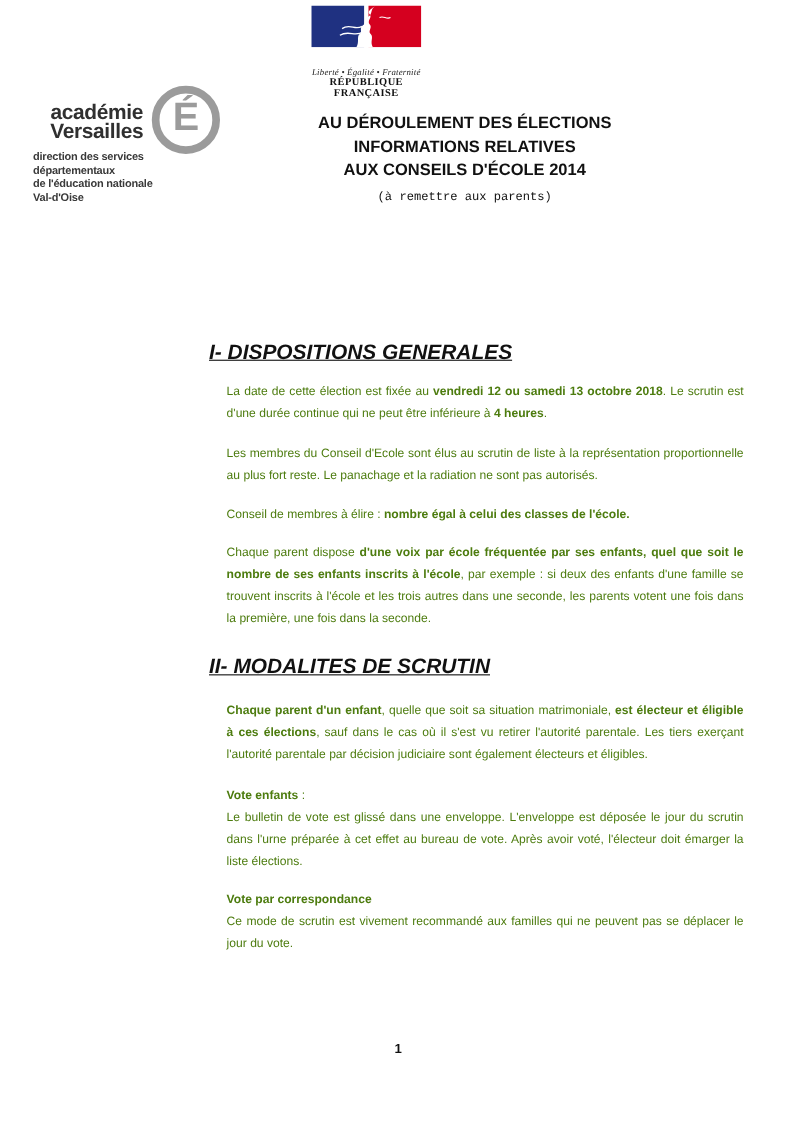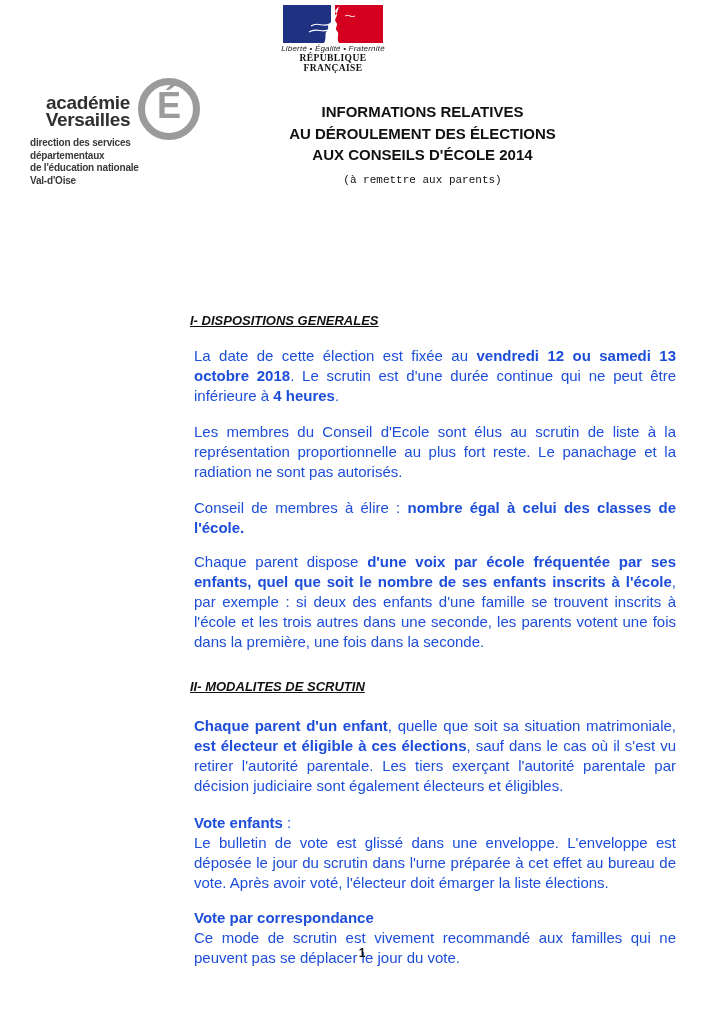--- a/index.html
+++ b/index.html
@@ -10,25 +10,25 @@
     background: #ffffff;
     font-family: "Liberation Sans", sans-serif;
     color: #1a1a1a;
     overflow: hidden;
   }
 
   
   .marianne { position: absolute; left: 270px; top: 5px; width: 126px; text-align: center; }
   .marianne svg { display: block; margin: 0 auto; width: 100px; height: 38px; }
   .motto {
-    font-family: Liberation Sans, sans-serif;
+    font-family: Liberation Serif, serif;
     font-style: italic;
     font-size: 8px;
     letter-spacing: 0.2px;
-    margin-top: 1px;
+    margin-top: 18px;
     color: #222;
   }
   .republic {
     font-family: Liberation Serif, serif;
     font-weight: bold;
     font-size: 9.5px;
     letter-spacing: 0.4px;
     color: #111;
   }
 
@@ -61,25 +61,25 @@
   .doc-title {
     position: absolute; left: 250px; top: 101px; width: 345px;
     text-align: center; font-weight: bold; font-size: 15px; line-height: 21.5px;
     color: #111;
   }
   .doc-title .subtitle { font-weight: normal; font-size: 11px; margin-top: 4px; font-family: Liberation Mono, monospace; }
 
   
   .content { position: absolute; left: 190px; top: 312px; width: 486px; }
   .sec {
-    font-size: 13px; font-weight: bold; font-style: italic;
+    font-size: 19px; font-weight: bold; font-style: italic;
     text-decoration: underline; line-height: 17px;
     margin: 0 0 17px 0; color: #111;
   }
-  .content p { margin: 0 0 16px 4px; font-size: 15px; line-height: 20px; text-align: justify; color: #1d4ed8; }
+  .content p { margin: 0 0 16px 16px; font-size: 11px; line-height: 20px; text-align: justify; color: #4d7c0f; }
   .b { font-weight: bold; }
   .mb14 { margin-bottom: 14px !important; }
   .mb16 { margin-bottom: 16px !important; }
   .mb17 { margin-bottom: 17px !important; }
   .mb21 { margin-bottom: 21px !important; }
   .mb26 { margin-bottom: 26px !important; }
   .mb15 { margin-bottom: 15px !important; }
   .mb0  { margin-bottom: 0 !important; }
 
   
@@ -116,22 +116,22 @@
     </div>
     <div class="acad-dept">
       <div>direction des services</div>
       <div>départementaux</div>
       <div>de l'éducation nationale</div>
       <div>Val-d'Oise</div>
     </div>
   </div>
 
   <div class="doc-title">
+    <div>AU DÉROULEMENT DES ÉLECTIONS</div>
     <div>INFORMATIONS RELATIVES</div>
-    <div>AU DÉROULEMENT DES ÉLECTIONS</div>
     <div>AUX CONSEILS D'ÉCOLE 2014</div>
     <div class="subtitle">(à remettre aux parents)</div>
   </div>
 
   <main class="content">
 
     <h2 class="sec">I- DISPOSITIONS GENERALES</h2>
 
     <p class="mb16"><span>La date de cette élection est fixée au </span><span class="b">vendredi 12 ou samedi 13 octobre 2018</span><span>. Le scrutin est d'une durée continue qui ne peut être inférieure à </span><span class="b">4 heures</span><span>.</span></p>
 

